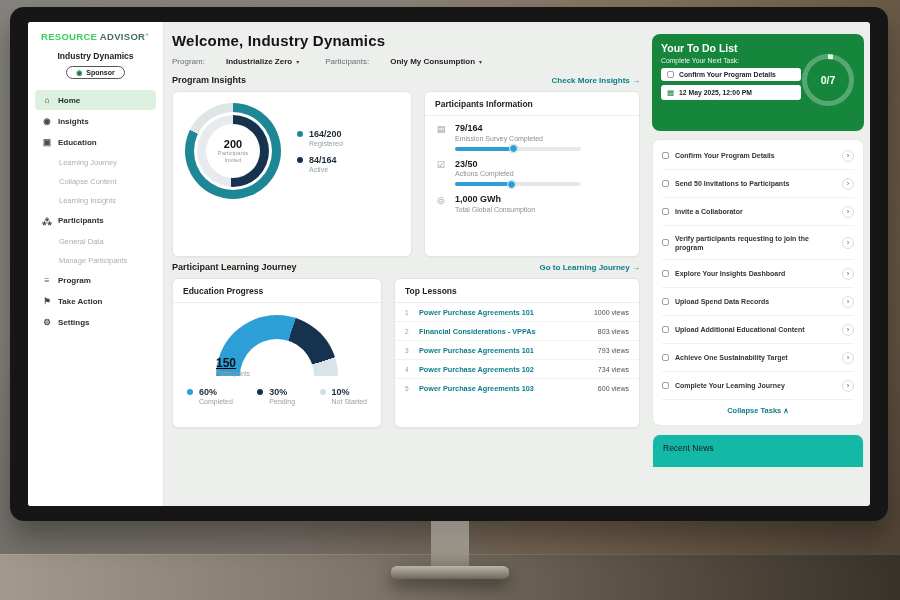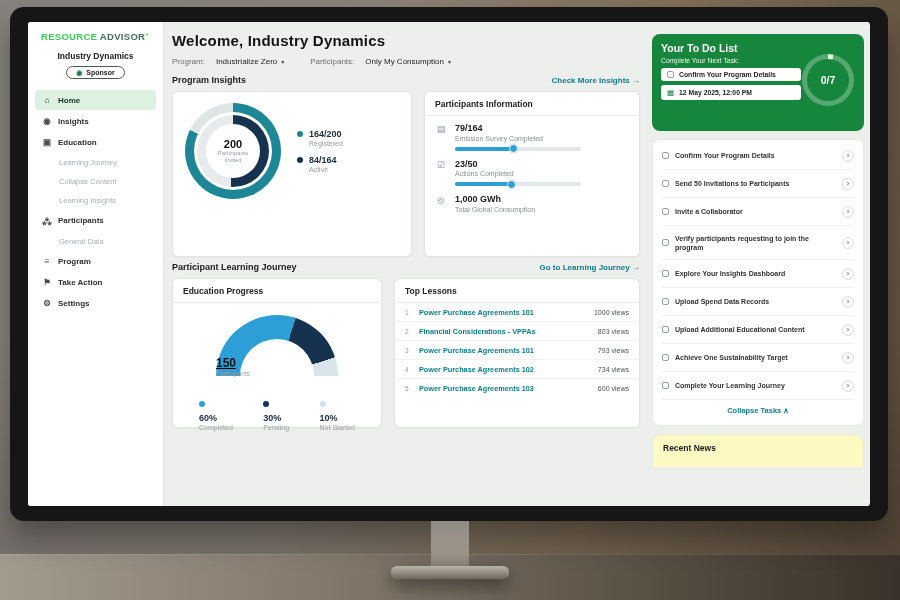--- a/index.html
+++ b/index.html
@@ -34,21 +34,21 @@
   .nav-item.sub { padding:4.5px 10px 4.5px 31px; color:#a9b0b0; font-weight:normal; font-size:7.5px; }
   .nav-item.active { background:#dcf1e0; border-radius:4px; margin:1px 7px; padding-left:7px; color:#17341f; }
   .nav-ico { width:10px; font-size:8.5px; color:#4a4a4a; text-align:center; }
   .nav-item.active .nav-ico { color:#17341f; }
 
   
   .main { flex:1; min-width:0; padding:8px 8px 0 8px; }
   .welcome { font-size:15px; font-weight:bold; color:#141414; margin:2px 0 8px; letter-spacing:.2px; }
   .filters { display:flex; gap:26px; align-items:center; font-size:8px; color:#6a6f6f; margin-bottom:9px; }
   .filter { display:flex; align-items:center; cursor:pointer; }
-  .filter-value { font-weight:normal; color:#1e1e1e; margin-left:11px; }
+  .filter-value { font-weight:bold; color:#1e1e1e; margin-left:21px; }
   .chev { font-size:6px; color:#444; margin-left:4px; }
   .section-head { display:flex; justify-content:space-between; align-items:center; margin:5px 0 6px;gap:45px; }
   .section-title { font-size:9px; font-weight:bold; color:#1b1b1b; }
   .section-link { font-size:8px; font-weight:bold; color:#0c7d8a; cursor:pointer; white-space:nowrap; }
   .cards-row { display:flex; gap:12px; }
   .card { background:#fff; border:1px solid #e2e4e2; border-radius:6px; box-shadow:0 1px 2px rgba(0,0,0,.04); }
   .card-title { font-size:8.5px; font-weight:bold; color:#222; padding:7px 10px 6px; border-bottom:1px solid #eceeec; }
 
   
   .invited-card { width:240px; height:166px; }
@@ -84,21 +84,21 @@
   
   .edu-card { width:210px; height:150px; }
   .gauge-wrap { width:122px; height:62px; position:relative; margin:12px auto 0; overflow:hidden; }
   .gauge { position:absolute; width:122px; height:122px; border-radius:50%;
     background:conic-gradient(from 270deg,#2d9fd6 0 108deg,#16324f 108deg 162deg,#d9e4ea 162deg 180deg,transparent 180deg); }
   .gauge-hole { position:absolute; left:24px; top:24px; width:74px; height:74px; background:#fff; border-radius:50%; }
   .gauge-center { position:absolute; left:0; right:0; bottom:0; text-align:left;text-decoration:underline; }
   .gauge-val { font-size:12px; font-weight:bold; color:#111; }
   .gauge-lab { font-size:6.5px; color:#98a0a0; }
   .edu-legend { display:flex; justify-content:space-between; padding:10px 14px 0; }
-  .edu-legend .legend-item { margin:12px;flex-direction:column; }
+  .edu-legend .legend-item { margin:0; }
 
   
   .lessons-card { width:246px; height:150px; }
   .lesson-row { display:flex; align-items:center; gap:7px; padding:4.5px 10px; border-bottom:1px solid #f1f3f1; }
   .lesson-row:last-child { border-bottom:none; }
   .lesson-rank { font-size:6.5px; color:#9aa0a0; width:7px; }
   .lesson-title { flex:1; font-size:7.3px; font-weight:bold; color:#0c7d8a; cursor:pointer; white-space:nowrap; overflow:hidden; }
   .lesson-views { font-size:7px; color:#4c5252; white-space:nowrap; }
 
   
@@ -116,22 +116,22 @@
     display:flex; align-items:center; justify-content:center; }
   .ring-hole { width:42px; height:42px; border-radius:50%; background:#15863b;
     display:flex; align-items:center; justify-content:center; font-size:10.5px; font-weight:bold; color:#fff; }
   .todo-list { background:#fff; border:1px solid #e7e9e7; border-radius:8px; margin-top:8px; padding:2px 9px; }
   .task { display:flex; align-items:center; gap:6px; padding:7.5px 0; border-bottom:1px solid #f0f1f0; cursor:pointer; }
   .task:last-of-type { border-bottom:none; }
   .task .lbl { flex:1; font-size:7px; font-weight:bold; color:#333; line-height:1.3; }
   .chev-circle { width:12px; height:12px; min-width:12px; border:1px solid #dcdedc; border-radius:50%;
     display:flex; align-items:center; justify-content:center; font-size:7.5px; color:#555; cursor:pointer; }
   .collapse { text-align:center; padding:6px 0 8px; font-size:7.5px; font-weight:bold; color:#0c7d8a; cursor:pointer; }
-  .news { background:#fef9c3; border:1px solid #e7e9e7; border-bottom:none; border-radius:8px 8px 0 0;
-    margin-top:8px; padding:8px 10px 14px; font-size:8.5px; font-weight:bold; color:#1b1b1b; }
+  .news { background:#14b8a6; border:1px solid #e7e9e7; border-bottom:none; border-radius:8px 8px 0 0;
+    margin-top:8px; padding:8px 10px 14px; font-size:8.5px; font-weight:normal; color:#1b1b1b; }
 </style>
 </head>
 <body>
 
 <div class="scene">
   <div class="desk"></div>
   <div class="stand-neck"></div>
   <div class="stand-base"></div>
   <div class="monitor">
     <div class="screen">
@@ -167,20 +167,23 @@
           </div>
           <div class="nav-item sub">
             <span>Learning Insights</span>
           </div>
           <div class="nav-item">
             <span class="nav-ico">⁂</span>
             <span>Participants</span>
           </div>
           <div class="nav-item sub">
             <span>General Data</span>
+          </div>
+          <div class="nav-item sub">
+            <span>Manage Participants</span>
           </div>
           <div class="nav-item">
             <span class="nav-ico">≡</span>
             <span>Program</span>
           </div>
           <div class="nav-item">
             <span class="nav-ico">⚑</span>
             <span>Take Action</span>
           </div>
           <div class="nav-item">

